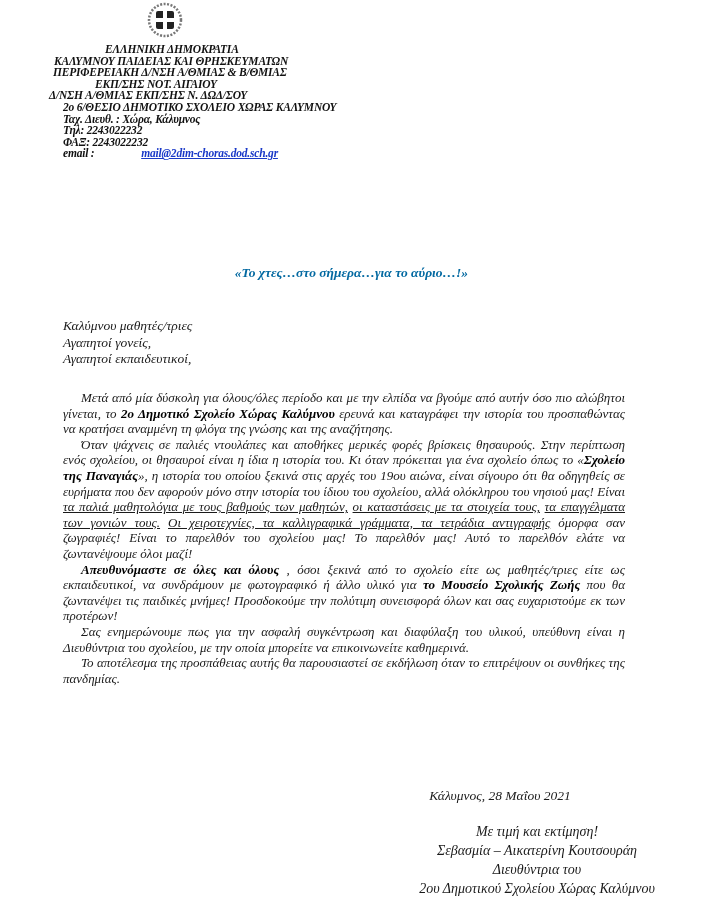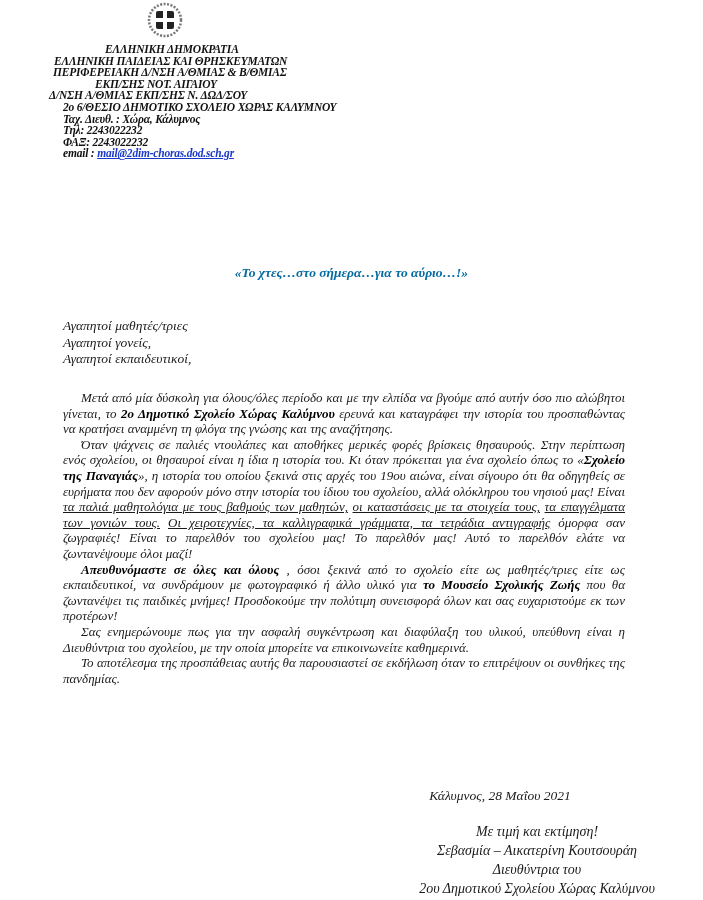--- a/index.html
+++ b/index.html
@@ -1,20 +1,20 @@
 <!DOCTYPE html>
 <html><head>
 <meta charset="utf-8">
 <style>
   html, body { margin: 0; padding: 0; background: #ffffff; }
   body { width: 703px; height: 900px; position: relative; overflow: hidden; color: #1a1a1a; font-family: "DejaVu Serif", serif; }
   .emblem { position: absolute; left: 147px; top: 2px; width: 36px; height: 36px; }
   .hdr { position: absolute; left: 0; top: 44px; font-family: "Liberation Serif", serif; font-style: italic; font-weight: bold; font-size: 11.5px; line-height: 11.6px; color: #111; letter-spacing: -0.2px; }
   .hdr div { white-space: nowrap; }
-  .hdr a { color: #1a39c8; text-decoration: underline; }
+  .hdr a { color: #1a39c8; text-decoration: underline; margin-left: 44px; }
   .motto { position: absolute; left: 0; width: 703px; top: 265px; text-align: center; font-family: "Liberation Serif", serif; font-style: italic; font-weight: bold; font-size: 13.5px; color: #0369a1; }
   .greet { position: absolute; left: 63px; top: 318px; font-family: "Liberation Serif", serif; font-style: italic; font-size: 13.5px; line-height: 16.5px; }
   .body { position: absolute; left: 63px; width: 562px; top: 390px; font-family: "Liberation Serif", serif; font-style: italic; font-size: 13px; line-height: 15.6px; text-align: justify; color: #1a1a1a; }
   .body p { margin: 0; text-indent: 18px; }
   .body b { font-weight: bold; color: #000; }
   .body u { text-decoration: underline; }
   .sig { position: absolute; left: 407px; width: 260px; font-family: "Liberation Serif", serif; font-style: italic; font-size: 14px; text-align: center; line-height: 19px; }
   .date { position: absolute; left: 400px; width: 200px; top: 788px; font-family: "Liberation Serif", serif; font-style: italic; font-size: 13.5px; text-align: center; }
 </style>
 </head>
@@ -22,35 +22,35 @@
 
 <svg class="emblem" viewBox="0 0 36 36">
   <circle cx="18" cy="18" r="16" fill="none" stroke="#777" stroke-width="2.5" stroke-dasharray="2 1.5"></circle>
   <rect x="9" y="9" width="18" height="18" rx="2" fill="#222"></rect>
   <rect x="16" y="9" width="4" height="18" fill="#fff"></rect>
   <rect x="9" y="16" width="18" height="4" fill="#fff"></rect>
 </svg>
 
 <div class="hdr">
   <div style="padding-left:105px">ΕΛΛΗΝΙΚΗ ΔΗΜΟΚΡΑΤΙΑ</div>
-  <div style="padding-left:54px">ΕΛΛΗΝΙΚΗ ΠΑΙΔΕΙΑΣ ΚΑΙ ΘΡΗΣΚΕΥΜΑΤΩΝ</div>
+  <div style="padding-left:54px">ΚΑΛΥΜΝΟΥ ΠΑΙΔΕΙΑΣ ΚΑΙ ΘΡΗΣΚΕΥΜΑΤΩΝ</div>
   <div style="padding-left:53px">ΠΕΡΙΦΕΡΕΙΑΚΗ Δ/ΝΣΗ Α/ΘΜΙΑΣ &amp; Β/ΘΜΙΑΣ</div>
   <div style="padding-left:95px">ΕΚΠ/ΣΗΣ ΝΟΤ. ΑΙΓΑΙΟΥ</div>
   <div style="padding-left:49px">Δ/ΝΣΗ Α/ΘΜΙΑΣ ΕΚΠ/ΣΗΣ Ν. ΔΩΔ/ΣΟΥ</div>
   <div style="padding-left:63px">2ο 6/ΘΕΣΙΟ ΔΗΜΟΤΙΚΟ ΣΧΟΛΕΙΟ ΧΩΡΑΣ ΚΑΛΥΜΝΟΥ</div>
   <div style="padding-left:63px">Ταχ. Διευθ. : Χώρα, Κάλυμνος</div>
   <div style="padding-left:63px">Τηλ:  2243022232</div>
   <div style="padding-left:63px">ΦΑΞ: 2243022232</div>
   <div style="padding-left:63px"><span>email : </span><a>mail@2dim-choras.dod.sch.gr</a></div>
 </div>
 
 <div class="motto">«Το χτες…στο σήμερα…για το αύριο…!»</div>
 
 <div class="greet">
-  <div>Αγαπητοί μαθητές/τριες</div>
+  <div>Καλύμνου μαθητές/τριες</div>
   <div>Αγαπητοί γονείς,</div>
   <div>Αγαπητοί εκπαιδευτικοί,</div>
 </div>
 
 <div class="body">
   <p><span>Μετά από μία δύσκολη για όλους/όλες  περίοδο και με την ελπίδα να βγούμε από αυτήν όσο πιο αλώβητοι γίνεται, το </span><b>2ο Δημοτικό Σχολείο Χώρας Καλύμνου</b><span> ερευνά και καταγράφει την ιστορία του προσπαθώντας να κρατήσει αναμμένη τη φλόγα της γνώσης και της αναζήτησης.</span></p>
   <p><span>Όταν ψάχνεις σε παλιές ντουλάπες και αποθήκες μερικές φορές βρίσκεις θησαυρούς. Στην περίπτωση ενός σχολείου, οι θησαυροί είναι η ίδια η ιστορία του. Κι όταν πρόκειται για ένα σχολείο όπως το «</span><b>Σχολείο της Παναγιάς</b><span>», η ιστορία του οποίου ξεκινά στις αρχές του 19ου αιώνα, είναι σίγουρο ότι θα οδηγηθείς σε ευρήματα που δεν  αφορούν  μόνο στην ιστορία του ίδιου του σχολείου, αλλά ολόκληρου του νησιού μας! Είναι </span><u>τα παλιά μαθητολόγια με τους βαθμούς των μαθητών,</u> <u>οι καταστάσεις με τα στοιχεία τους,</u> <u>τα επαγγέλματα των γονιών τους.</u> <u>Οι χειροτεχνίες, τα καλλιγραφικά γράμματα, τα τετράδια αντιγραφής</u><span> όμορφα σαν ζωγραφιές! Είναι το παρελθόν του σχολείου μας! Το παρελθόν μας! Αυτό το παρελθόν ελάτε να ζωντανέψουμε όλοι μαζί!</span></p>
   <p><b>Απευθυνόμαστε σε όλες και όλους</b><span> , όσοι ξεκινά από το σχολείο είτε ως μαθητές/τριες είτε ως εκπαιδευτικοί, να συνδράμουν με φωτογραφικό ή άλλο υλικό για </span><b>το Μουσείο Σχολικής Ζωής</b><span> που θα ζωντανέψει τις παιδικές μνήμες! Προσδοκούμε την πολύτιμη συνεισφορά όλων και σας ευχαριστούμε εκ των προτέρων!</span></p>
   <p>Σας ενημερώνουμε πως για την ασφαλή συγκέντρωση και διαφύλαξη του υλικού, υπεύθυνη είναι η Διευθύντρια του σχολείου, με την οποία μπορείτε να επικοινωνείτε καθημερινά.</p>
   <p>Το αποτέλεσμα της προσπάθειας αυτής θα παρουσιαστεί σε εκδήλωση όταν το επιτρέψουν οι συνθήκες της πανδημίας.</p>

